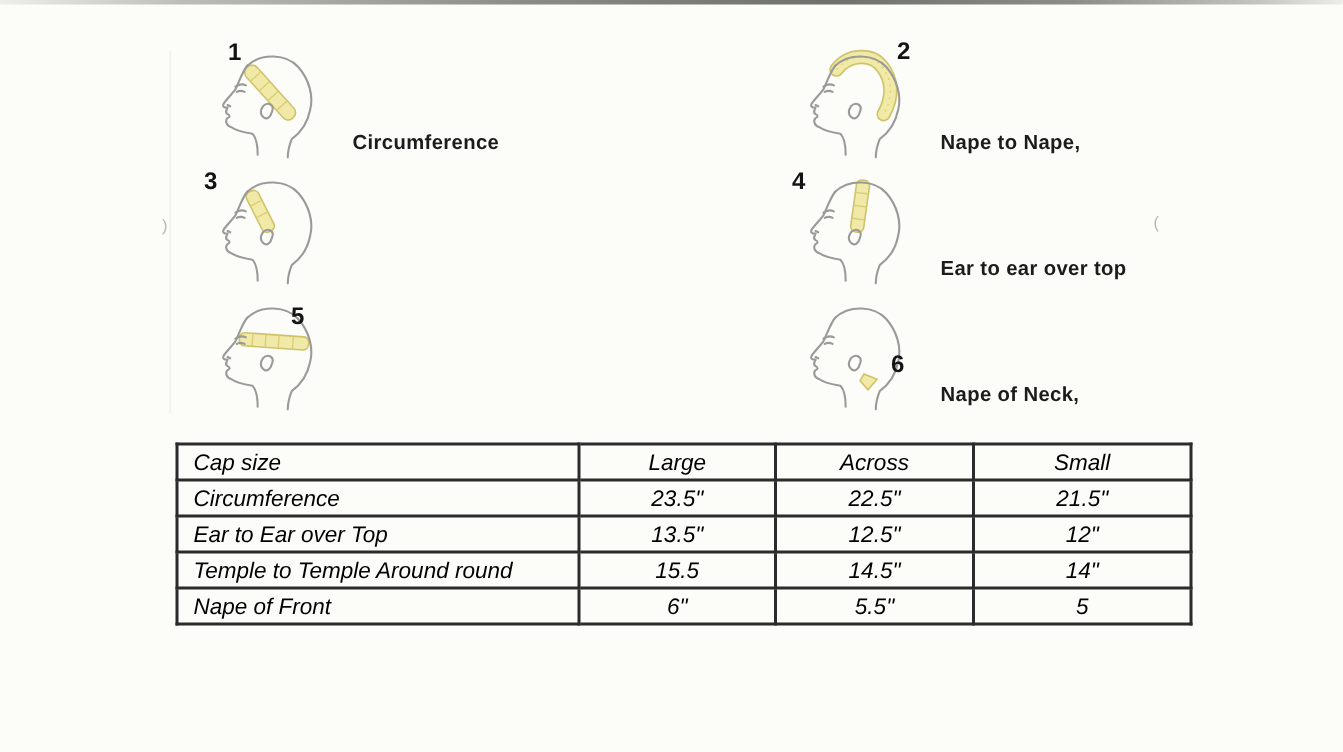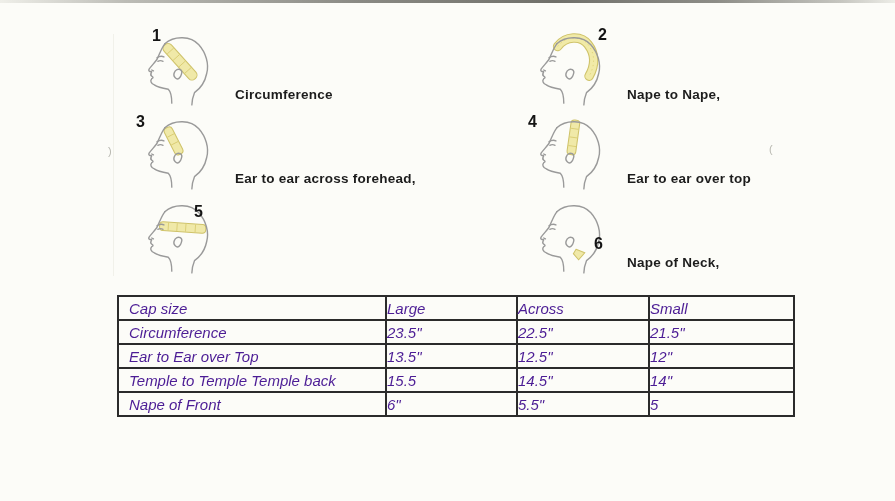--- a/index.html
+++ b/index.html
@@ -45,29 +45,29 @@
   .head[data-band="front-to-nape"]       .band-front-to-nape,
   .head[data-band="ear-to-ear-forehead"] .band-ear-to-ear-forehead,
   .head[data-band="ear-to-ear-over-top"] .band-ear-to-ear-over-top,
   .head[data-band="temple-to-temple"]    .band-temple-to-temple,
   .head[data-band="nape-of-neck"]        .band-nape-of-neck{display:inline;}
 
   
   .size-table{
     position:absolute;left:117px;top:295px;width:676px;
     border-collapse:collapse;table-layout:fixed;
-    font-style:italic;font-size:15px;color:#4c1d95;
+    font-style:italic;font-size:15px;color:#000000;
   }
   .size-table col.c0{width:268px;}
   .size-table col.c1{width:131px;}
   .size-table col.c2{width:132px;}
   .size-table col.c3{width:145px;}
   .size-table th,.size-table td{
     border:2px solid #2b2b2b;height:22px;padding:0;
-    font-weight:normal;text-align:left;vertical-align:middle;
+    font-weight:normal;text-align:center;vertical-align:middle;
   }
   .size-table th:first-child,.size-table td:first-child{
     text-align:left;padding-left:10px;
   }
 </style>
 </head>
 <body>
 
 <div class="topline"></div>
 <div class="edge-hair"></div>
@@ -218,21 +218,20 @@
         <g fill="none" stroke="#9a9a9a" stroke-width="1.6" stroke-linecap="round" stroke-linejoin="round">
           <path d="M33 12 C 29 17, 27 24, 24 30 C 21 34, 17 38, 15 41 C 14 43, 15 44, 18 44 C 17 46, 16 48, 18 49 C 20 50, 20 51, 18 52 C 16 54, 17 58, 21 59 C 25 62, 31 63, 37 64 C 40 67, 41 72, 41 80"></path>
           <path d="M33 12 C 44 2, 63 3, 72 13 C 80 22, 84 35, 81 46 C 79 56, 74 63, 67 68 C 65 73, 64 78, 64 82"></path>
           <path d="M45 43 C 49 39, 54 42, 52 47 C 51 51, 48 54, 45 51 C 43 49, 43 46, 45 43"></path>
           <path d="M24 28 C 27 26, 30 26, 32 27"></path>
           <path d="M25 32 C 27 31, 29 31, 31 32"></path>
           <path d="M18 42 l 2 1"></path>
         </g>
       </svg>
     </div>
-    <div class="lbl">Ear to ear across forehead,</div>
   </div>
 
   <div class="cell">
     <div class="head" data-band="ear-to-ear-over-top">
       <span class="num">4</span>
       <svg viewBox="0 0 110 84" aria-hidden="true">
 
         <g class="band band-circumference">
           <g transform="rotate(48 50.5 32.5)">
             <rect x="24.5" y="27" width="52" height="11" rx="5" fill="#f0e9a8" stroke="#cfc36a" stroke-width="1.2"></rect>
@@ -403,21 +402,21 @@
         <td>22.5"</td>
         <td>21.5"</td>
       </tr>
       <tr>
         <td>Ear to Ear over Top</td>
         <td>13.5"</td>
         <td>12.5"</td>
         <td>12"</td>
       </tr>
       <tr>
-        <td>Temple to Temple Temple back</td>
+        <td>Temple to Temple Around round</td>
         <td>15.5</td>
         <td>14.5"</td>
         <td>14"</td>
       </tr>
       <tr>
         <td>Nape of Front</td>
         <td>6"</td>
         <td>5.5"</td>
         <td>5</td>
       </tr>

